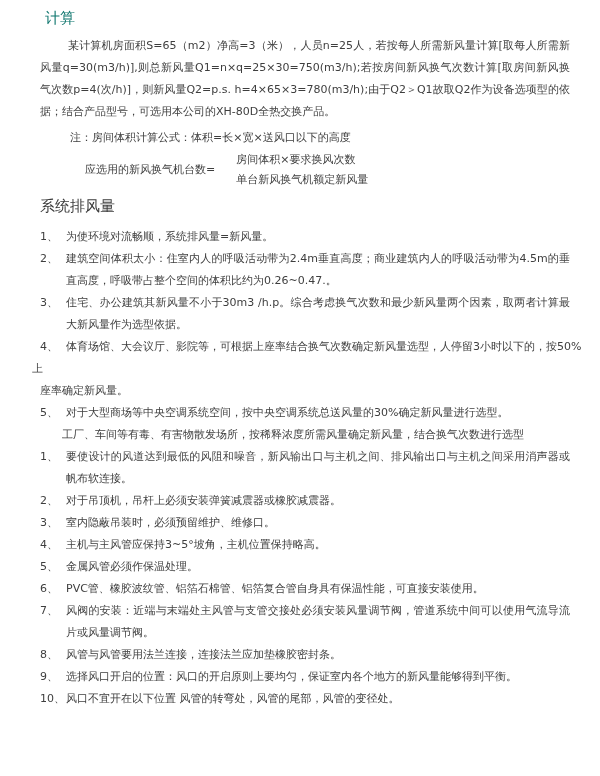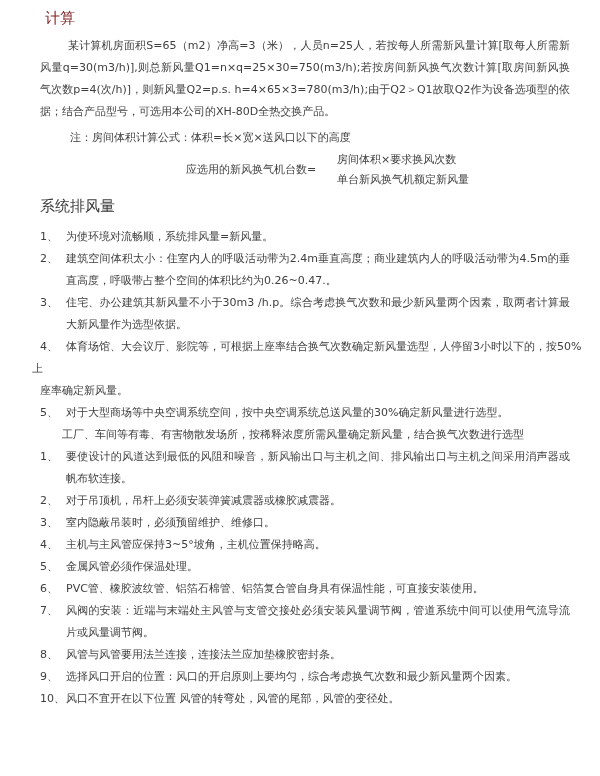--- a/index.html
+++ b/index.html
@@ -15,21 +15,21 @@
     font-size: 11px;
     line-height: 22px;
     color: #3e3e3e;
   }
   .doc {
     padding: 8px 30px 0 40px;
   }
   .h1 {
     font-size: 15px;
     font-weight: normal;
-    color: #7f1d1d;
+    color: #0f766e;
     margin: 0 0 7px 5px;
     line-height: 20px;
   }
   .h2 {
     font-size: 15px;
     font-weight: normal;
     color: #3a3a3a;
     margin: 0 0 9px 0;
     line-height: 22px;
   }
@@ -41,21 +41,20 @@
     text-indent: 28px;
     text-align: justify;
   }
   .note-line {
     margin: 0 0 0 30px;
   }
   .formula {
     display: flex;
     align-items: center;
     margin: 1px 0 5px 45px;
-    justify-content: center;
   }
   .f-label {
     white-space: nowrap;
   }
   .f-frac {
     display: inline-flex;
     flex-direction: column;
     margin-left: 21px;
   }
   .f-frac span {
@@ -168,21 +167,21 @@
     <div class="li">
       <span class="num">7、</span>
       <span class="txt">风阀的安装：近端与末端处主风管与支管交接处必须安装风量调节阀，管道系统中间可以使用气流导流片或风量调节阀。</span>
     </div>
     <div class="li">
       <span class="num">8、</span>
       <span class="txt">风管与风管要用法兰连接，连接法兰应加垫橡胶密封条。</span>
     </div>
     <div class="li">
       <span class="num">9、</span>
-      <span class="txt">选择风口开启的位置：风口的开启原则上要均匀，综合考虑换气次数和最少新风量两个因素。</span>
+      <span class="txt">选择风口开启的位置：风口的开启原则上要均匀，保证室内各个地方的新风量能够得到平衡。</span>
     </div>
     <div class="li">
       <span class="num">10、</span>
       <span class="txt">风口不宜开在以下位置 风管的转弯处，风管的尾部，风管的变径处。</span>
     </div>
   </div>
 
 
 </div>
 

